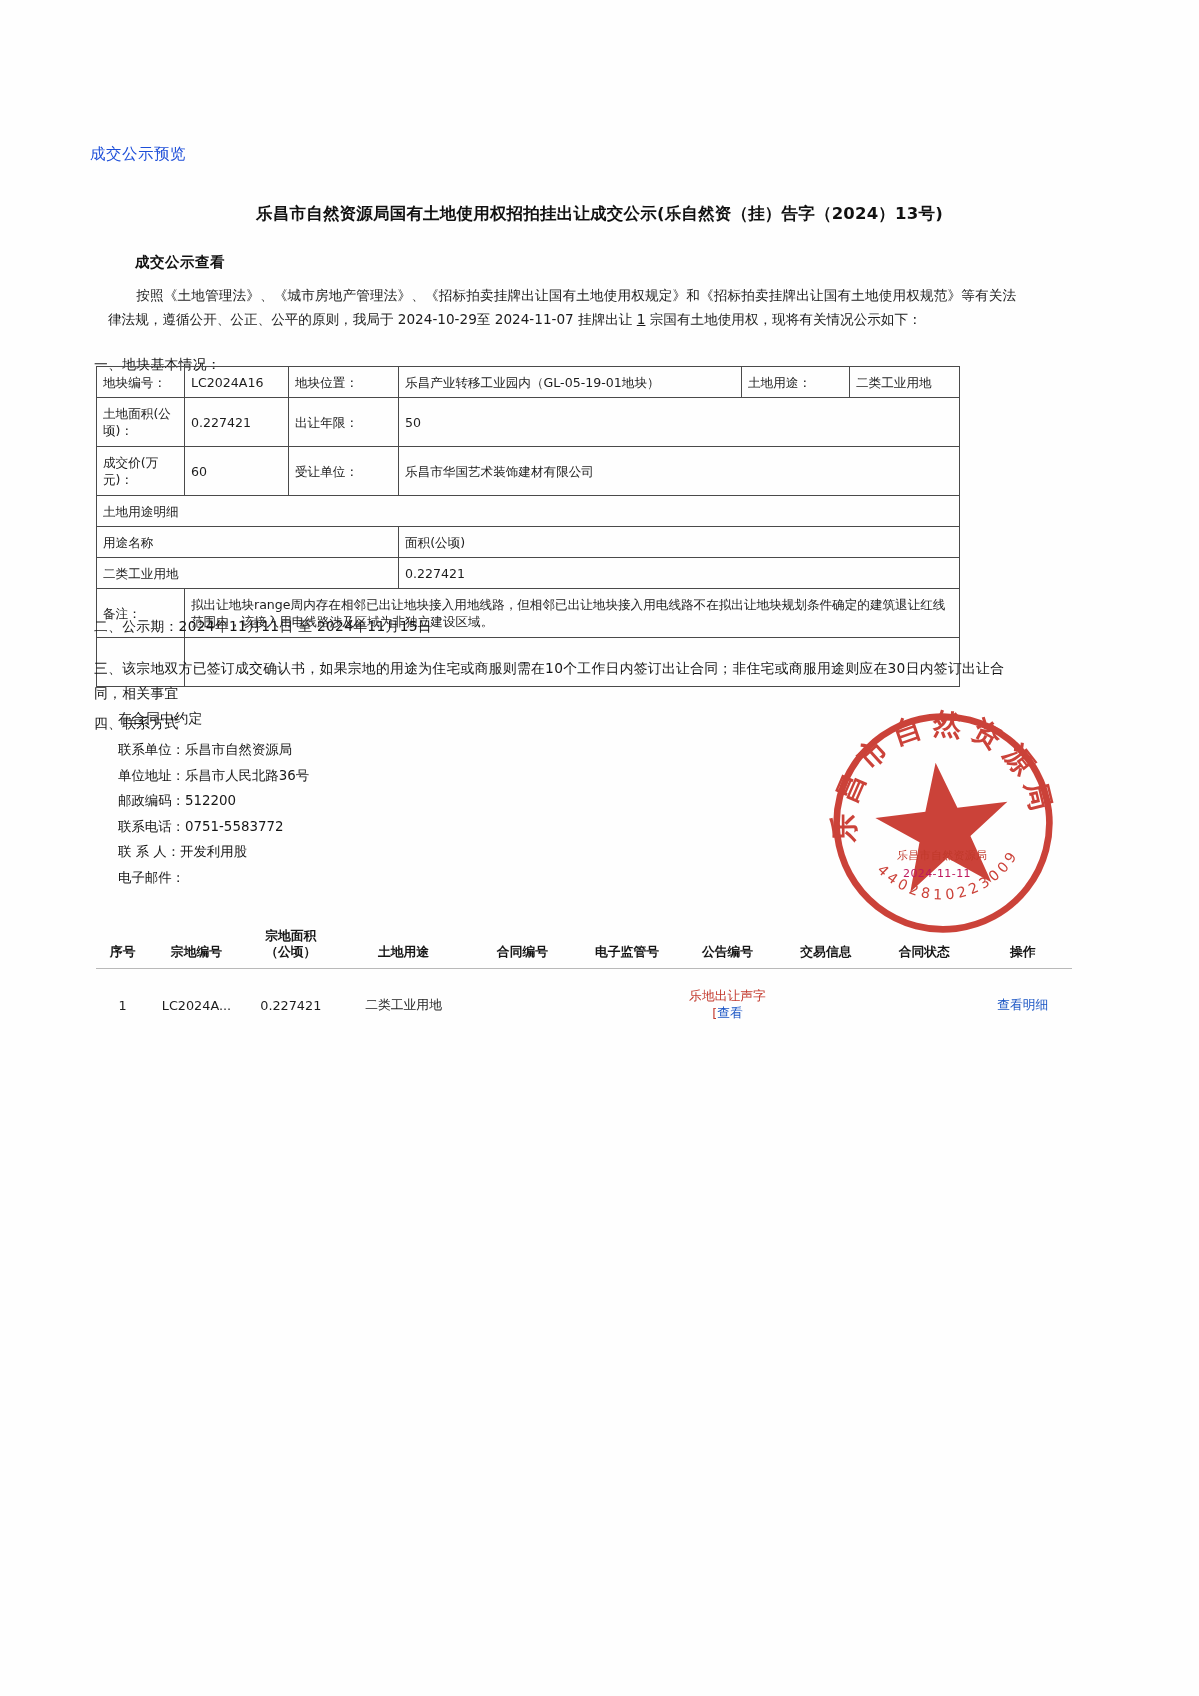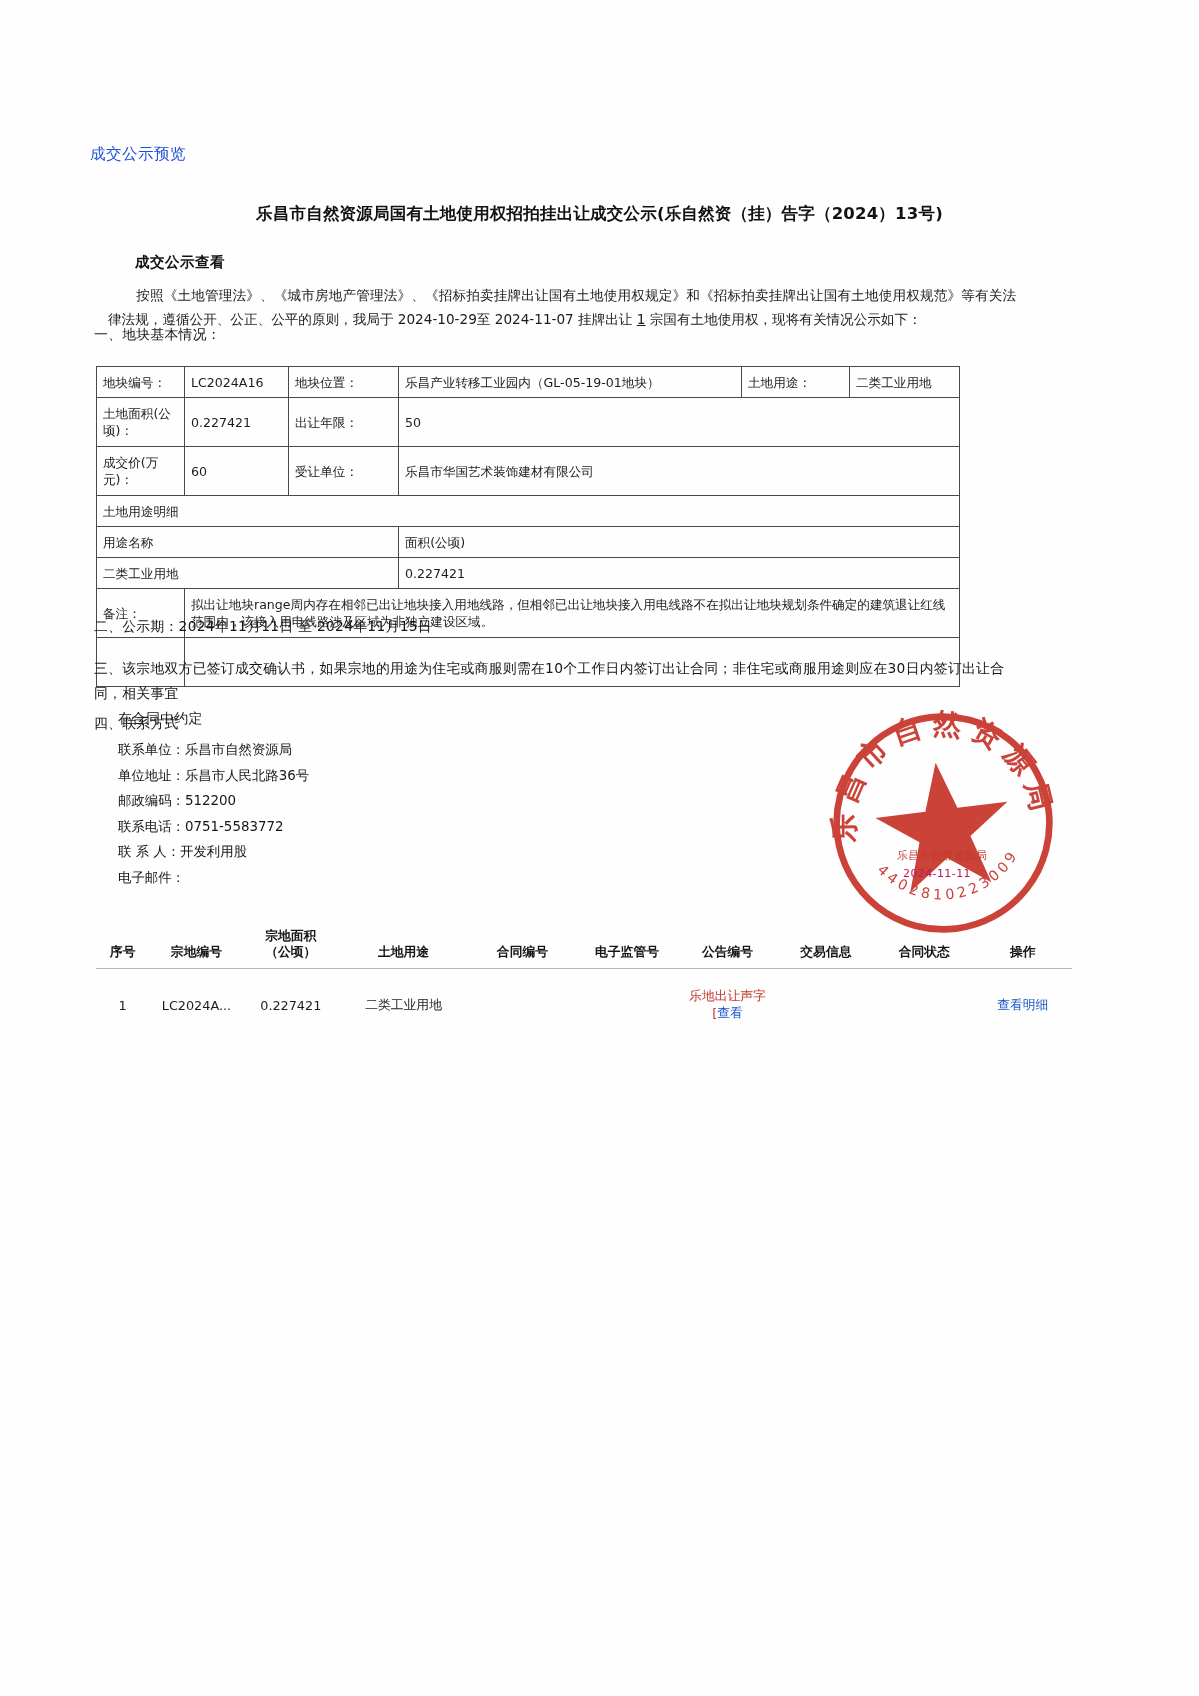--- a/index.html
+++ b/index.html
@@ -75,21 +75,21 @@
   .intro .indent { display: inline-block; width: 28px; }
   .intro u { text-decoration: underline; }
 
   
   .sec {
     position: absolute;
     font-size: 13.8px;
     color: #151515;
     letter-spacing: 0.3px;
   }
-  #sec-1 { left: 94px; top: 326px; }
+  #sec-1 { left: 94px; top: 356px; }
   #sec-2 { left: 94px; top: 618px; }
   #sec-3 { left: 94px; top: 656px; width: 920px; line-height: 25px; }
   #sec-3 .cont { display: block; margin-left: 24px; }
   #sec-4 { left: 94px; top: 715px; }
 
   
   .info-table {
     position: absolute;
     left: 96px;
     top: 366px;

